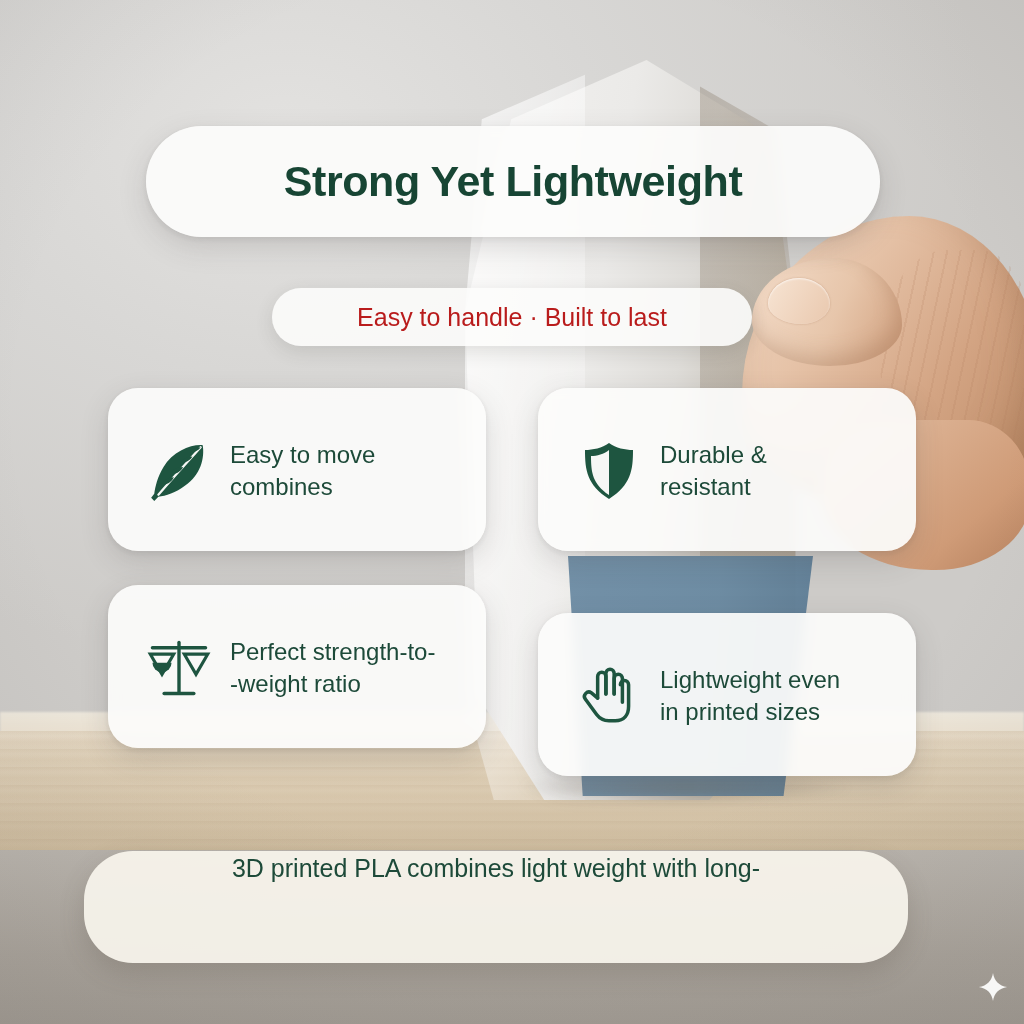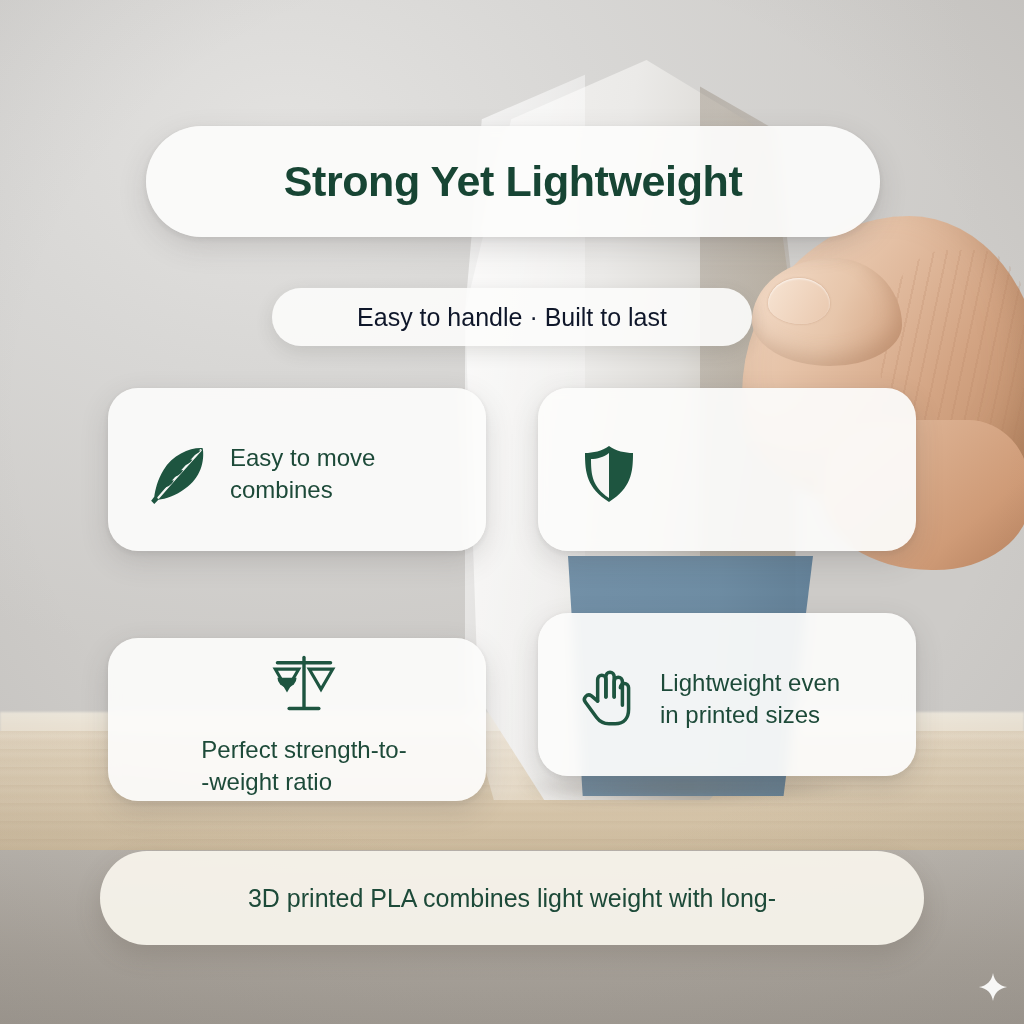--- a/index.html
+++ b/index.html
@@ -124,48 +124,48 @@
     letter-spacing:-.4px; white-space:nowrap;
   }
 
   .subtitle-pill{
     position:absolute; left:272px; top:288px; width:480px; height:58px;
     border-radius:30px;
     display:flex; align-items:center; justify-content:center;
     background:rgba(252,252,251,.90);
     box-shadow:0 6px 18px rgba(70,68,64,.14);
   }
-  .subtitle-text{ font-size:25px; color:#0f172a; white-space:nowrap; }
+  .subtitle-text{ font-size:25px; color:#b91c1c; white-space:nowrap; }
 
   .card{
     position:absolute; width:378px; height:163px;
     border-radius:30px;
     display:flex; align-items:center; gap:14px;
-    padding:8px 20px 0 34px;
+    padding:2px 20px 0 34px;
   }
   .card.c1 { left:108px; top:388px; }
   .card.c2 { left:538px; top:388px; }
-  .card.c3 { left:108px; top:638px;flex-direction:column; }
+  .card.c3 { left:108px; top:585px; }
   .card.c4 { left:538px; top:613px; }
 
   .card-icon{
     width:74px; height:74px; flex:0 0 74px;
     display:flex; align-items:center; justify-content:center;
   }
   .card-text{
     font-size:24px; line-height:1.32; color:#1d4a39;
     max-width:240px;
   }
 
   .bottom-banner{
-    position:absolute; left:100px; top:851px; width:824px; height:94px;
+    position:absolute; left:84px; top:851px; width:824px; height:112px;
     border-radius:49px;
     background:rgba(247,243,235,.94);
     box-shadow:0 10px 26px rgba(80,72,60,.20);
-    display:flex; align-items:center; justify-content:center;
+    display:flex; align-items:flex-start; justify-content:center;
     text-align:center; padding:0 46px;
   }
   .bottom-text{ font-size:25px; line-height:1.38; color:#1d4a39; }
 
   .sparkle{
     position:absolute; left:978px; top:972px; width:30px; height:30px;
   }
 </style>
 </head>
 <body>
@@ -215,20 +215,24 @@
       <span>combines</span>
     </div>
   </div>
 
   <div class="card frost c2">
     <div class="card-icon">
       <svg viewBox="0 0 64 64" width="64" height="64" aria-hidden="true">
         <path d="M32 4C25 9 16 11 8 11c0 20 2 35 24 49 22-14 24-29 24-49-8 0-17-2-24-7z" fill="#1e5540"></path>
         <path d="M32 11c-5 4-12 6-18 6 0 16 1.5 28 18 39z" fill="#f6f7f5"></path>
       </svg>
+    </div>
+    <div class="card-text">
+      <span>Durable &amp;</span><br>
+      <span>resistant</span>
     </div>
   </div>
 
   <div class="card frost c3">
     <div class="card-icon">
       <svg viewBox="0 0 64 64" width="68" height="68" aria-hidden="true">
         <g stroke="#1e5540" stroke-width="3.2" fill="none" stroke-linecap="round">
           <line x1="32" y1="8" x2="32" y2="54"></line>
           <line x1="7" y1="13" x2="57" y2="13"></line>
           <line x1="18" y1="56" x2="46" y2="56"></line>

